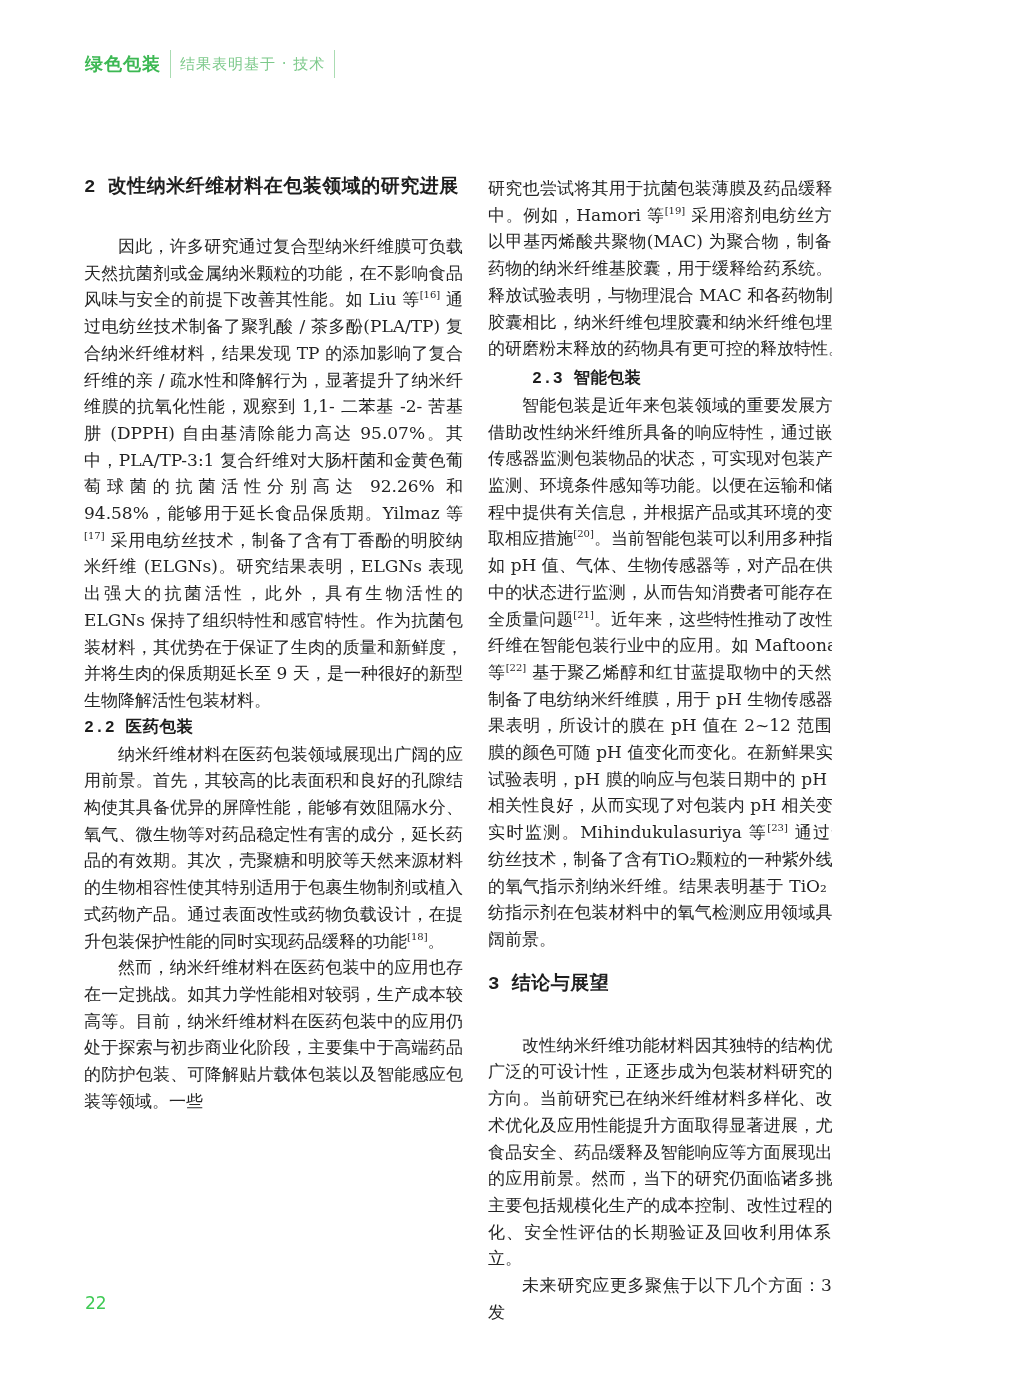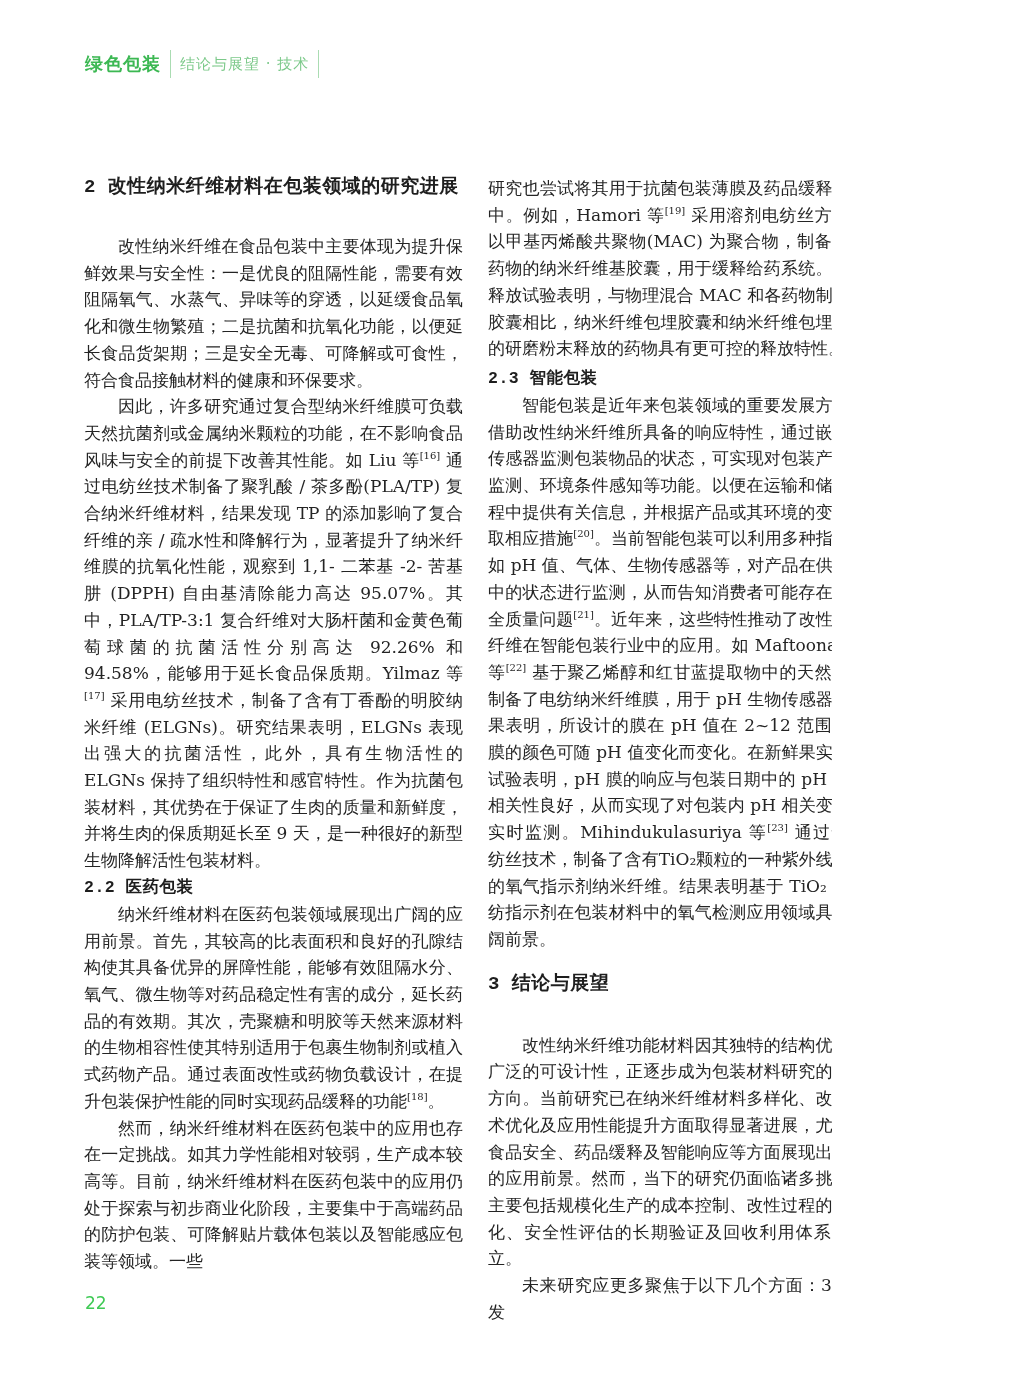--- a/index.html
+++ b/index.html
@@ -42,21 +42,21 @@
   }
   h1{
     font-size:19px;line-height:25px;font-weight:700;
     margin:0 0 33px 0;letter-spacing:0.5px;
   }
   h1.conclusion{margin:19px 0 35px 0;}
   h2{
     font-size:16.5px;line-height:27px;font-weight:700;
     margin:0;letter-spacing:0.5px;
   }
-  h2.smart{margin-top:3px;}
+  h2.smart{margin-top:3px;margin-left:44px;}
   p{margin:0;}
   p.indent{text-indent:2em;}
   sup.ref{
     font-size:10px;line-height:0;vertical-align:super;
     letter-spacing:0;
   }
   
   .pagenum{
     position:absolute;left:85px;top:1293px;
     font-family:"DejaVu Sans","Liberation Sans",sans-serif;
@@ -64,27 +64,26 @@
   }
 </style>
 </head>
 <body>
 
 <div class="page">
 
   <header class="header">
     <span class="logo">绿色包装</span>
     <span class="vdiv"></span>
-    <span class="section-title">结论与展望 · 技术</span>
+    <span class="section-title">结果表明基于 · 技术</span>
     <span class="vdiv"></span>
   </header>
 
   <section class="col col-left">
     <h1>2 改性纳米纤维材料在包装领域的研究进展</h1>
-    <p class="indent">改性纳米纤维在食品包装中主要体现为提升保鲜效果与安全性：一是优良的阻隔性能，需要有效阻隔氧气、水蒸气、异味等的穿透，以延缓食品氧化和微生物繁殖；二是抗菌和抗氧化功能，以便延长食品货架期；三是安全无毒、可降解或可食性，符合食品接触材料的健康和环保要求。</p>
     <p class="indent">因此，许多研究通过复合型纳米纤维膜可负载天然抗菌剂或金属纳米颗粒的功能，在不影响食品风味与安全的前提下改善其性能。如 Liu 等<sup class="ref">[16]</sup> 通过电纺丝技术制备了聚乳酸 / 茶多酚(PLA/TP) 复合纳米纤维材料，结果发现 TP 的添加影响了复合纤维的亲 / 疏水性和降解行为，显著提升了纳米纤维膜的抗氧化性能，观察到 1,1- 二苯基 -2- 苦基肼 (DPPH) 自由基清除能力高达 95.07%。其中，PLA/TP-3:1 复合纤维对大肠杆菌和金黄色葡萄球菌的抗菌活性分别高达 92.26% 和 94.58%，能够用于延长食品保质期。Yilmaz 等<sup class="ref">[17]</sup> 采用电纺丝技术，制备了含有丁香酚的明胶纳米纤维 (ELGNs)。研究结果表明，ELGNs 表现出强大的抗菌活性，此外，具有生物活性的 ELGNs 保持了组织特性和感官特性。作为抗菌包装材料，其优势在于保证了生肉的质量和新鲜度，并将生肉的保质期延长至 9 天，是一种很好的新型生物降解活性包装材料。</p>
     <h2>2.2 医药包装</h2>
     <p class="indent">纳米纤维材料在医药包装领域展现出广阔的应用前景。首先，其较高的比表面积和良好的孔隙结构使其具备优异的屏障性能，能够有效阻隔水分、氧气、微生物等对药品稳定性有害的成分，延长药品的有效期。其次，壳聚糖和明胶等天然来源材料的生物相容性使其特别适用于包裹生物制剂或植入式药物产品。通过表面改性或药物负载设计，在提升包装保护性能的同时实现药品缓释的功能<sup class="ref">[18]</sup>。</p>
     <p class="indent">然而，纳米纤维材料在医药包装中的应用也存在一定挑战。如其力学性能相对较弱，生产成本较高等。目前，纳米纤维材料在医药包装中的应用仍处于探索与初步商业化阶段，主要集中于高端药品的防护包装、可降解贴片载体包装以及智能感应包装等领域。一些</p>
   </section>
 
   <section class="col col-right">
     <p>研究也尝试将其用于抗菌包装薄膜及药品缓释系统中。例如，Hamori 等<sup class="ref">[19]</sup> 采用溶剂电纺丝方法，以甲基丙烯酸共聚物(MAC) 为聚合物，制备了含药物的纳米纤维基胶囊，用于缓释给药系统。体外释放试验表明，与物理混合 MAC 和各药物制成的胶囊相比，纳米纤维包埋胶囊和纳米纤维包埋胶囊的研磨粉末释放的药物具有更可控的释放特性。</p>
     <h2 class="smart">2.3 智能包装</h2>
     <p class="indent">智能包装是近年来包装领域的重要发展方向。借助改性纳米纤维所具备的响应特性，通过嵌入式传感器监测包装物品的状态，可实现对包装产品的监测、环境条件感知等功能。以便在运输和储存过程中提供有关信息，并根据产品或其环境的变化采取相应措施<sup class="ref">[20]</sup>。当前智能包装可以利用多种指标，如 pH 值、气体、生物传感器等，对产品在供应链中的状态进行监测，从而告知消费者可能存在的安全质量问题<sup class="ref">[21]</sup>。近年来，这些特性推动了改性纳米纤维在智能包装行业中的应用。如 Maftoonazad 等<sup class="ref">[22]</sup> 基于聚乙烯醇和红甘蓝提取物中的天然色素制备了电纺纳米纤维膜，用于 pH 生物传感器。结果表明，所设计的膜在 pH 值在 2~12 范围内，膜的颜色可随 pH 值变化而变化。在新鲜果实上的试验表明，pH 膜的响应与包装日期中的 pH 变化相关性良好，从而实现了对包装内 pH 相关变化的实时监测。Mihindukulasuriya 等<sup class="ref">[23]</sup> 通过静电纺丝技术，制备了含有TiO₂颗粒的一种紫外线激活的氧气指示剂纳米纤维。结果表明基于 TiO₂ 的电纺指示剂在包装材料中的氧气检测应用领域具有广阔前景。</p>

